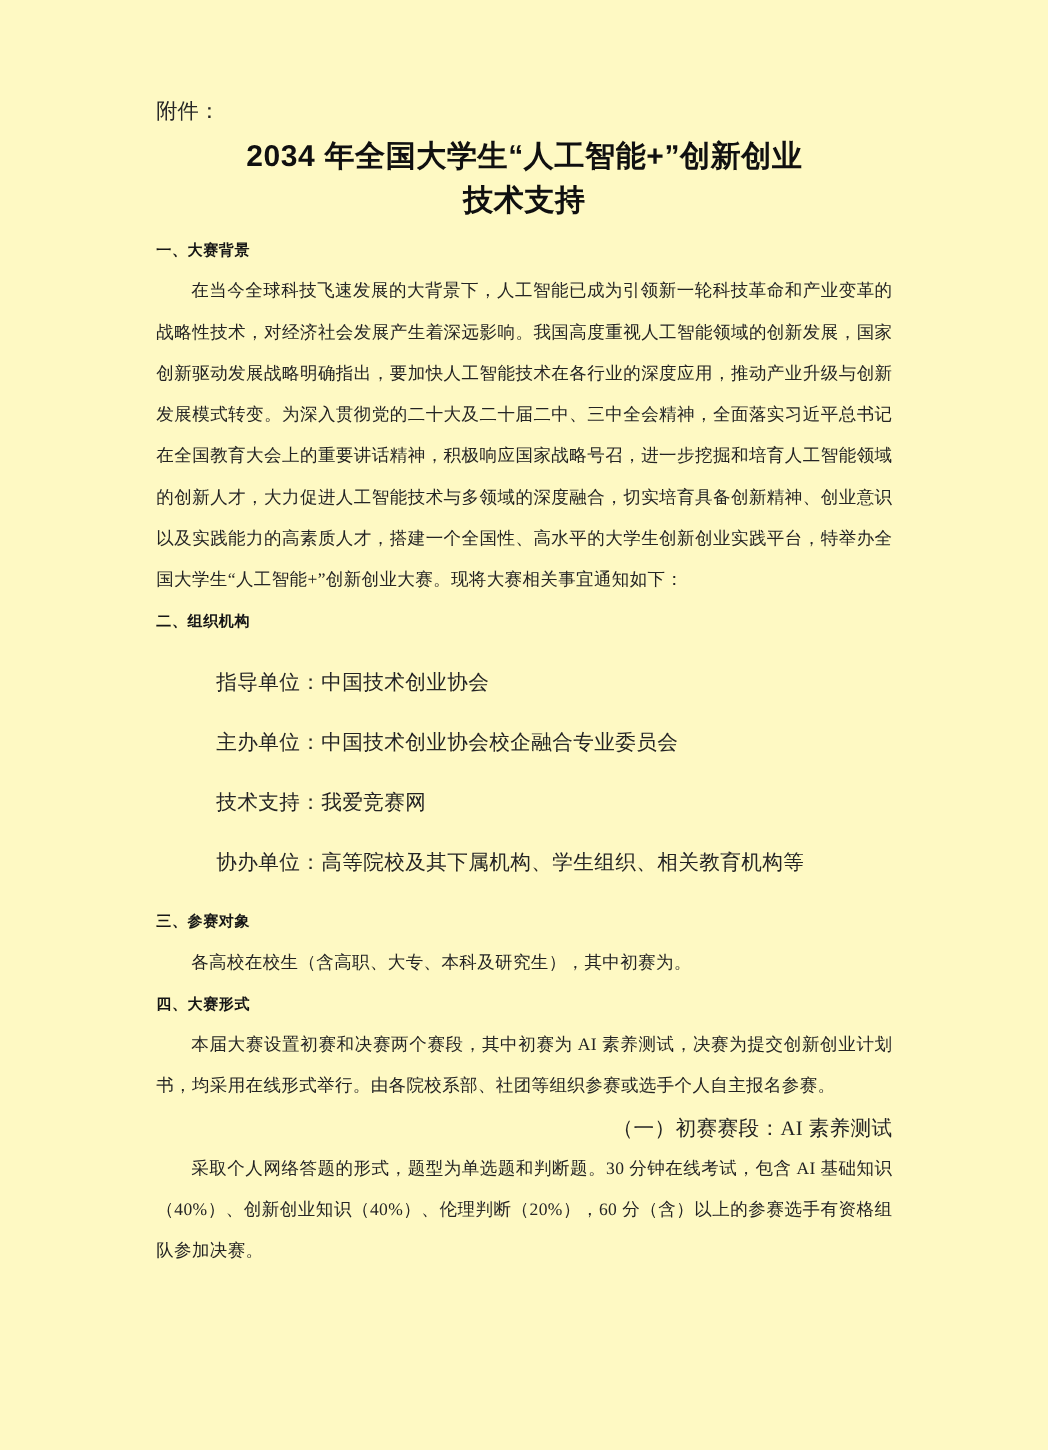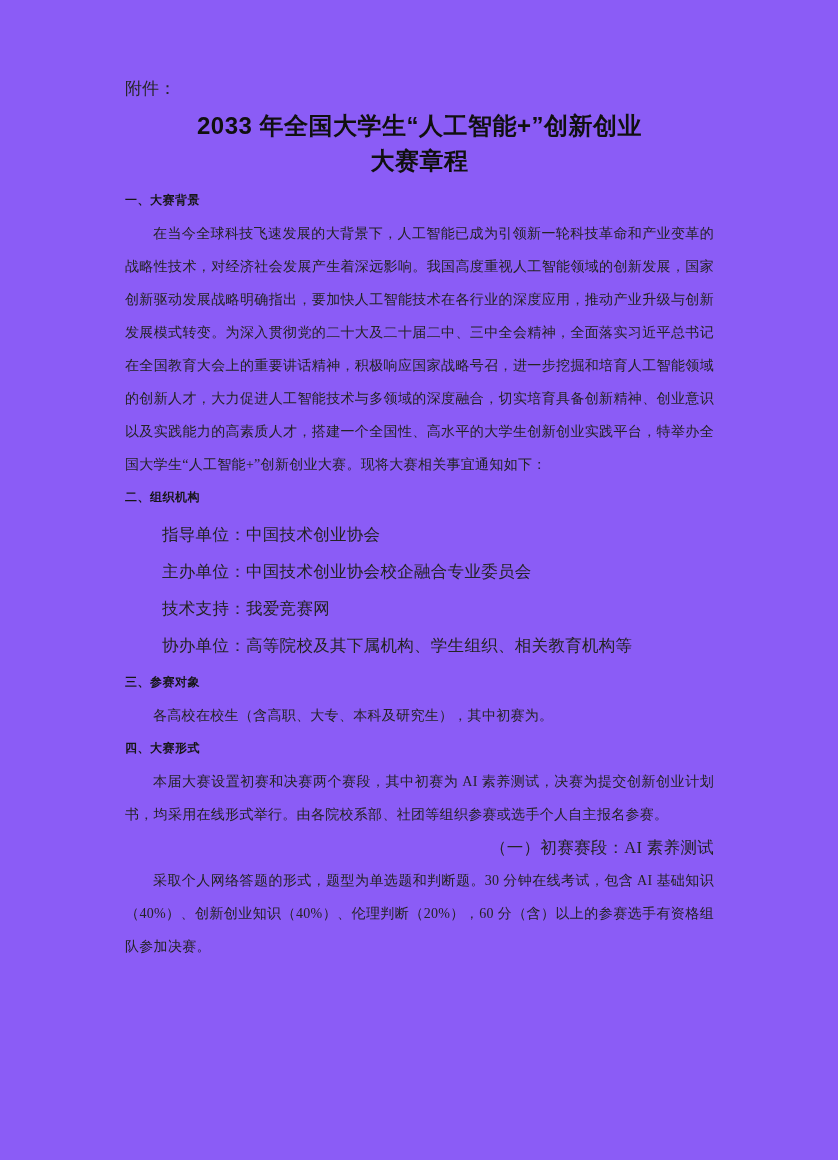--- a/index.html
+++ b/index.html
@@ -4,21 +4,21 @@
 <style>
   html, body {
     margin: 0;
     padding: 0;
     background: #ffffff;
   }
   .page {
     position: relative;
     width: 838px;
     height: 1160px;
-    background: #8b5cf6;
+    background: #fef9c3;
     overflow: hidden;
     color: #1f1f1f;
   }
   .content {
     position: absolute;
     left: 125px;
     top: 74px;
     width: 589px;
   }
   .attachment {
@@ -54,21 +54,21 @@
     text-align: justify;
     text-indent: 2em;
     margin: 0;
     color: #242424;
     letter-spacing: 0.3px;
   }
   .org-line {
     font-family: "Liberation Serif", "DejaVu Serif", serif;
     font-size: 16.5px;
     line-height: 33px;
-    margin: 4px;
+    margin: 15px;
     padding-left: 2em;
     color: #242424;
     letter-spacing: 0.3px;
   }
   .sub-heading {
     font-family: "Liberation Serif", "DejaVu Serif", serif;
     font-size: 16.5px;
     line-height: 33px;
     margin: 0;
     text-indent: 2em;
@@ -79,22 +79,22 @@
 </style>
 </head>
 <body>
 
 <div class="page">
   <div class="content">
 
     <p class="attachment">附件：</p>
 
     <div class="doc-title">
-      <div>2033 年全国大学生“人工智能+”创新创业</div>
-      <div>大赛章程</div>
+      <div>2034 年全国大学生“人工智能+”创新创业</div>
+      <div>技术支持</div>
     </div>
 
     <h2 class="sec-heading">一、大赛背景</h2>
     <p class="para">在当今全球科技飞速发展的大背景下，人工智能已成为引领新一轮科技革命和产业变革的战略性技术，对经济社会发展产生着深远影响。我国高度重视人工智能领域的创新发展，国家创新驱动发展战略明确指出，要加快人工智能技术在各行业的深度应用，推动产业升级与创新发展模式转变。为深入贯彻党的二十大及二十届二中、三中全会精神，全面落实习近平总书记在全国教育大会上的重要讲话精神，积极响应国家战略号召，进一步挖掘和培育人工智能领域的创新人才，大力促进人工智能技术与多领域的深度融合，切实培育具备创新精神、创业意识以及实践能力的高素质人才，搭建一个全国性、高水平的大学生创新创业实践平台，特举办全国大学生“人工智能+”创新创业大赛。现将大赛相关事宜通知如下：</p>
 
     <h2 class="sec-heading">二、组织机构</h2>
     <p class="org-line">指导单位：中国技术创业协会</p>
     <p class="org-line">主办单位：中国技术创业协会校企融合专业委员会</p>
     <p class="org-line">技术支持：我爱竞赛网</p>
     <p class="org-line">协办单位：高等院校及其下属机构、学生组织、相关教育机构等</p>

